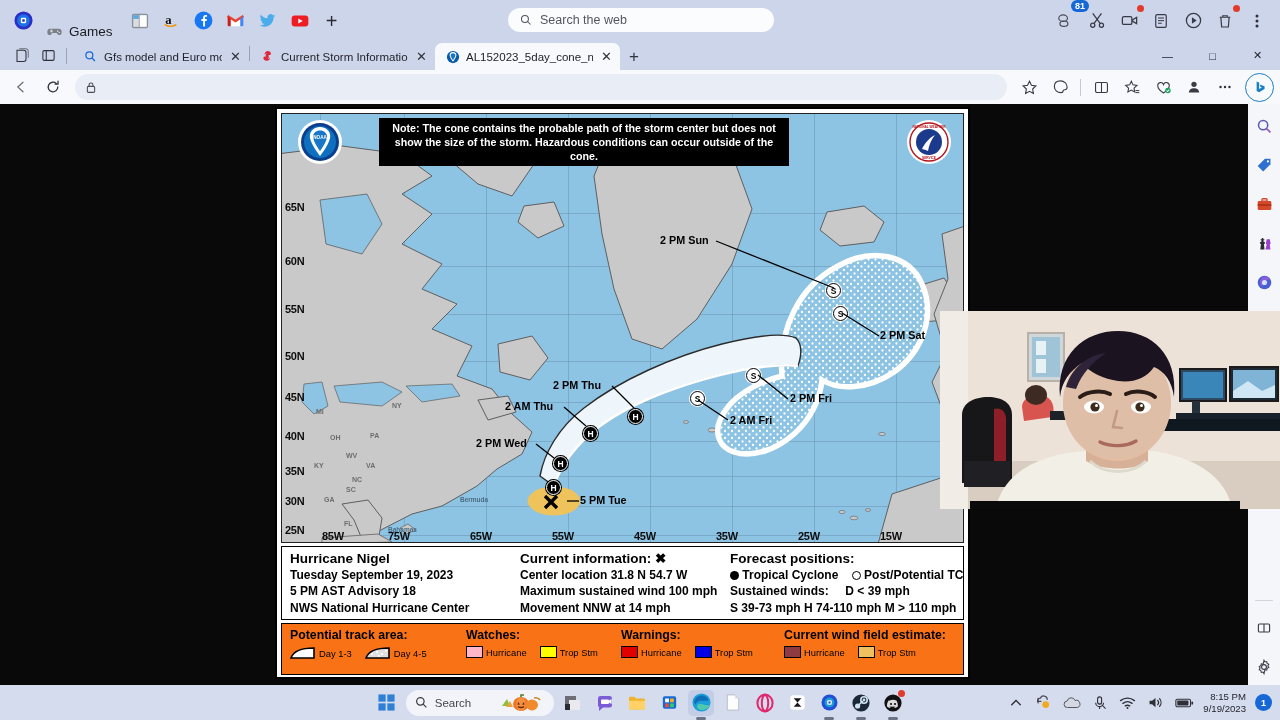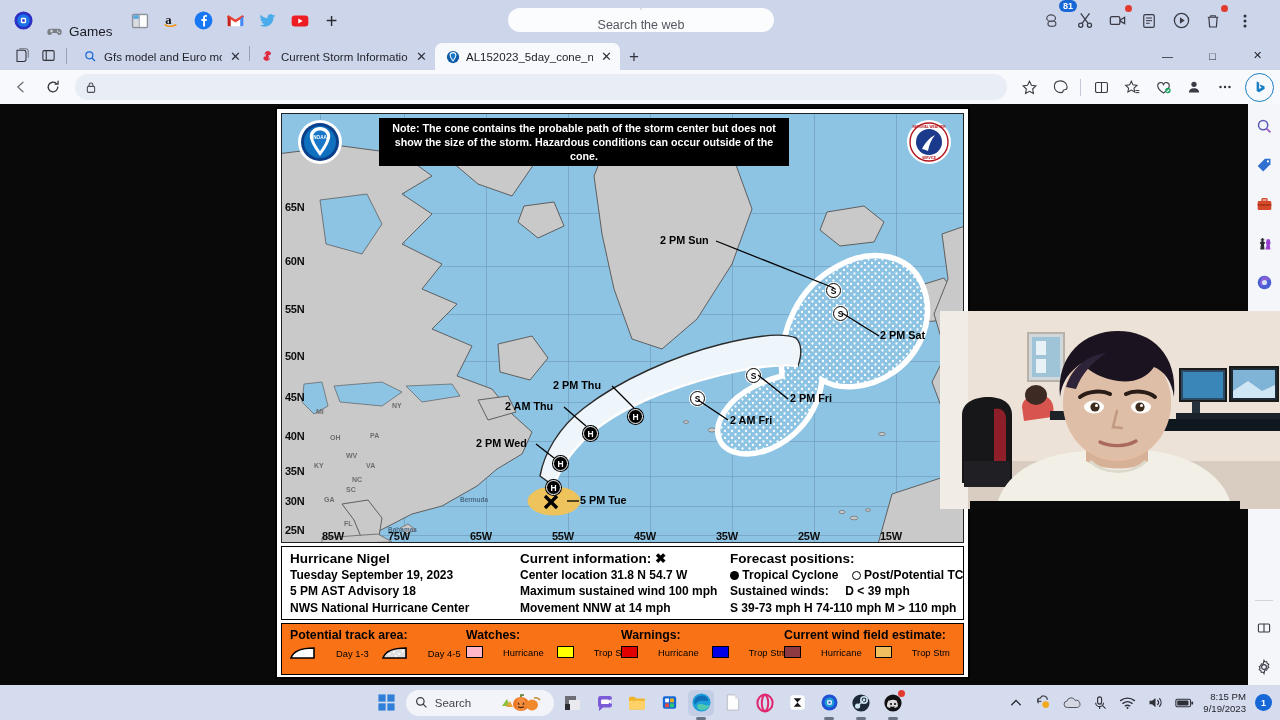--- a/index.html
+++ b/index.html
@@ -15,24 +15,24 @@
   .browser{position:absolute;left:0;top:0;width:1280px;height:685px;background:#cdd6ea;}
 
   .titlebar{position:relative;height:41px;background:#ccd5ea;display:flex;align-items:center;}
   .tb-left{display:flex;align-items:center;gap:2px;padding-left:8px;}
   .tb-icon{width:30px;height:30px;display:flex;align-items:center;justify-content:center;border-radius:5px;}
   .games-pill{display:flex;align-items:center;gap:6px;padding:3px 10px 3px 6px;border-radius:6px;margin-top:22px;}
   .games-pill span{font-size:13.5px;color:#1b1b22;}
   .tb-plus{font-size:20px;color:#2b2b34;line-height:1;}
 
   .searchweb{position:absolute;left:508px;top:8px;width:266px;height:24px;border-radius:13px;background:#fbfcfe;
-    display:flex;align-items:center;gap:8px;padding:0 12px;box-sizing:border-box;flex-direction:column;}
+    display:flex;align-items:center;gap:8px;padding:0 12px;box-sizing:border-box;}
   .searchweb .txt{font-size:12.5px;color:#55555f;}
 
-  .tb-right{position:absolute;right:20px;top:0;height:41px;display:flex;align-items:center;gap:2px;}
+  .tb-right{position:absolute;right:8px;top:0;height:41px;display:flex;align-items:center;gap:2px;}
   .badge-num{position:absolute;top:-6px;right:-9px;background:#1668d6;color:#fff;font-size:9px;border-radius:8px;
     padding:1px 4px;line-height:1.2;font-weight:600;}
   .reddot{position:absolute;top:-1px;right:0px;width:7px;height:7px;border-radius:50%;background:#e33a2e;}
 
   
   .tabstrip{height:29px;background:#ccd5ea;display:flex;align-items:flex-end;padding-left:8px;gap:0;}
   .ts-btn{width:27px;height:27px;display:flex;align-items:center;justify-content:center;margin-bottom:1px;}
   .ts-sep{width:1px;height:16px;background:#9aa3b8;margin:0 6px 6px 4px;}
   .tab{height:27px;display:flex;align-items:center;gap:6px;padding:0 6px 0 10px;border-radius:7px 7px 0 0;
     max-width:185px;box-sizing:border-box;margin-bottom:0px;}
@@ -93,21 +93,21 @@
   .infopanel{position:absolute;left:4px;top:437px;width:683px;height:74px;background:#fff;border:1.5px solid #000;
     box-sizing:border-box;display:flex;}
   .col{padding:4px 6px 0 8px;box-sizing:border-box;}
   .col h3{margin:0;font-size:13.5px;font-weight:bold;color:#000;line-height:1.15;}
   .col p{margin:0;font-size:12px;color:#000;line-height:1.38;white-space:nowrap;font-weight:bold;}
   .legendpanel{position:absolute;left:4px;top:514px;width:683px;height:52px;background:#f97316;border:1.5px solid #000;
     box-sizing:border-box;display:flex;}
   .lg{padding:4px 4px 0 8px;box-sizing:border-box;}
   .lg h4{margin:0 0 4px 0;font-size:12.3px;font-weight:bold;color:#000;white-space:nowrap;}
   .lgrow{display:flex;align-items:center;gap:4px;}
-  .lgitem{display:flex;align-items:center;gap:20px;margin-right:9px;}
+  .lgitem{display:flex;align-items:center;gap:3px;margin-right:9px;}
   .sw{width:17px;height:12px;border:1px solid #000;box-sizing:border-box;}
   .lgtxt{font-size:9.4px;color:#000;white-space:nowrap;}
 
   
   .edgebar{position:absolute;right:0;top:104px;width:32px;height:581px;background:#f5f6fa;
     display:flex;flex-direction:column;align-items:center;padding-top:10px;gap:15px;}
   .edgeicon{width:24px;height:24px;display:flex;align-items:center;justify-content:center;border-radius:5px;}
   .edgebar .spacer{flex:1;}
   .edgesep{width:18px;height:1px;background:#d2d5dd;}
 

